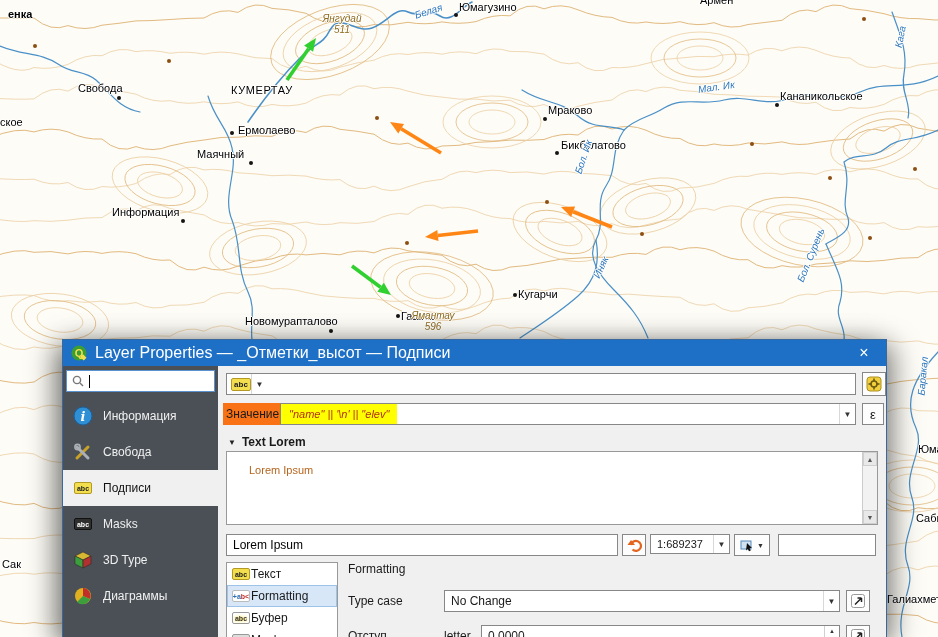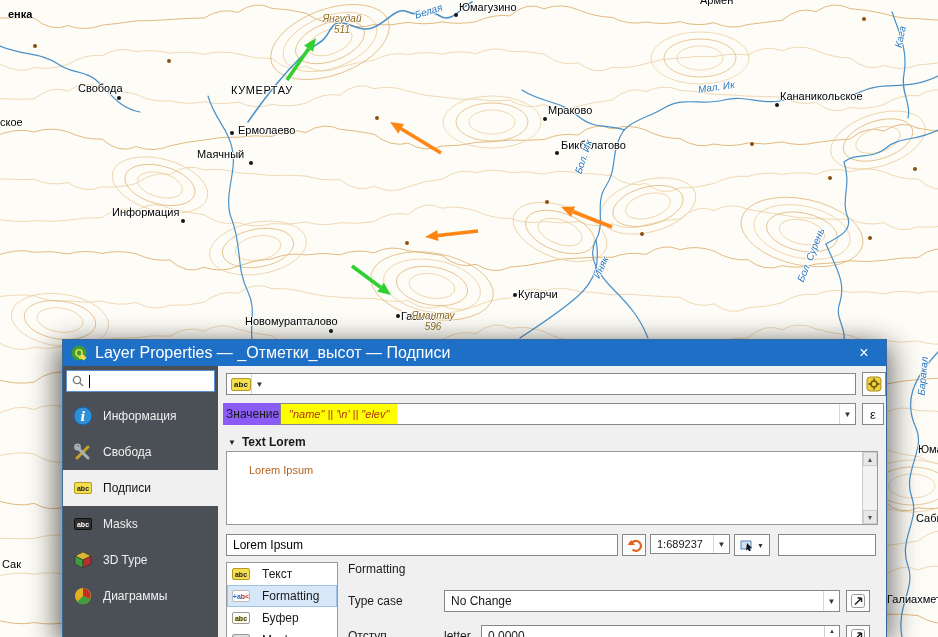--- a/index.html
+++ b/index.html
@@ -49,21 +49,21 @@
   .sec-head{display:flex;align-items:center;gap:6px;font-weight:bold;font-size:12px}
   .tri{font-size:8px;color:#222}
   .preview{background:#fff;border:1px solid #999}
   .preview-text{position:absolute;left:22px;top:12px;font-size:11px;color:#b5651d}
   .vscroll{position:absolute;right:0;top:0;bottom:0;width:15px;background:#f2f2f2;border-left:1px solid #ccc}
   .vscroll span{position:absolute;left:0;right:0;height:14px;display:flex;align-items:center;justify-content:center;
     font-size:7px;color:#555;background:#e8e8e8;border:1px solid #cfcfcf}
   .vscroll .up{top:0}.vscroll .dn{bottom:0}
   .field{background:#fff;border:1px solid #878787;display:flex;align-items:center;padding:0 6px;font-size:12px}
   .tablist{background:#fff;border:1px solid #999}
-  .tab-item{height:22px;display:flex;align-items:center;gap:12px;padding-left:5px;font-size:12px;white-space:nowrap}
+  .tab-item{height:22px;display:flex;align-items:center;gap:1px;padding-left:5px;font-size:12px;white-space:nowrap}
   .tab-item.selected{background:#d7e7f8;outline:1px solid #9ec3e8;outline-offset:-1px}
   .mini-badge{display:inline-flex;align-items:center;justify-content:center;width:18px;height:12px;
     border-radius:2px;font-size:7px;font-weight:bold;flex:0 0 18px}
   .spin{position:absolute;right:0;top:0;bottom:0;width:15px;border-left:1px solid #d0d0d0;
     display:flex;flex-direction:column}
   .spin span{flex:1;display:flex;align-items:center;justify-content:center;font-size:6px;color:#333}
   .lbl{font-size:12px;white-space:nowrap}
   input{font-family:"Liberation Sans",sans-serif}
 </style>
 </head>
@@ -300,21 +300,21 @@
         <svg width="16" height="16">
           <rect x="1" y="1" width="14" height="14" rx="3" fill="#f2cf3e" stroke="#ab8f1f"></rect>
           <circle cx="8" cy="8" r="3" fill="none" stroke="#6b5a10" stroke-width="1.6"></circle>
           <line x1="8" y1="2.5" x2="8" y2="5" stroke="#6b5a10" stroke-width="1.6"></line>
           <line x1="8" y1="11" x2="8" y2="13.5" stroke="#6b5a10" stroke-width="1.6"></line>
           <line x1="2.5" y1="8" x2="5" y2="8" stroke="#6b5a10" stroke-width="1.6"></line>
           <line x1="11" y1="8" x2="13.5" y2="8" stroke="#6b5a10" stroke-width="1.6"></line>
         </svg>
       </div>
 
-      <div class="lbl" style="left:5px;top:37px;width:57px;height:22px;background:#8b5cf6;display:flex;align-items:center;padding-left:3px">Значение</div>
+      <div class="lbl" style="left:5px;top:37px;width:57px;height:22px;background:#f97316;display:flex;align-items:center;padding-left:3px">Значение</div>
       <div class="combo" style="left:62px;top:37px;width:576px;height:22px">
         <span class="expr-hl">"name" || '\n' || "elev"</span>
         <span style="flex:1"></span>
         <span class="carrow">▼</span>
       </div>
       <div class="btn" style="left:644px;top:37px;width:22px;height:22px;font-size:13px">
         <span>ε</span>
       </div>
 
       <div class="sec-head" style="left:10px;top:69px">

